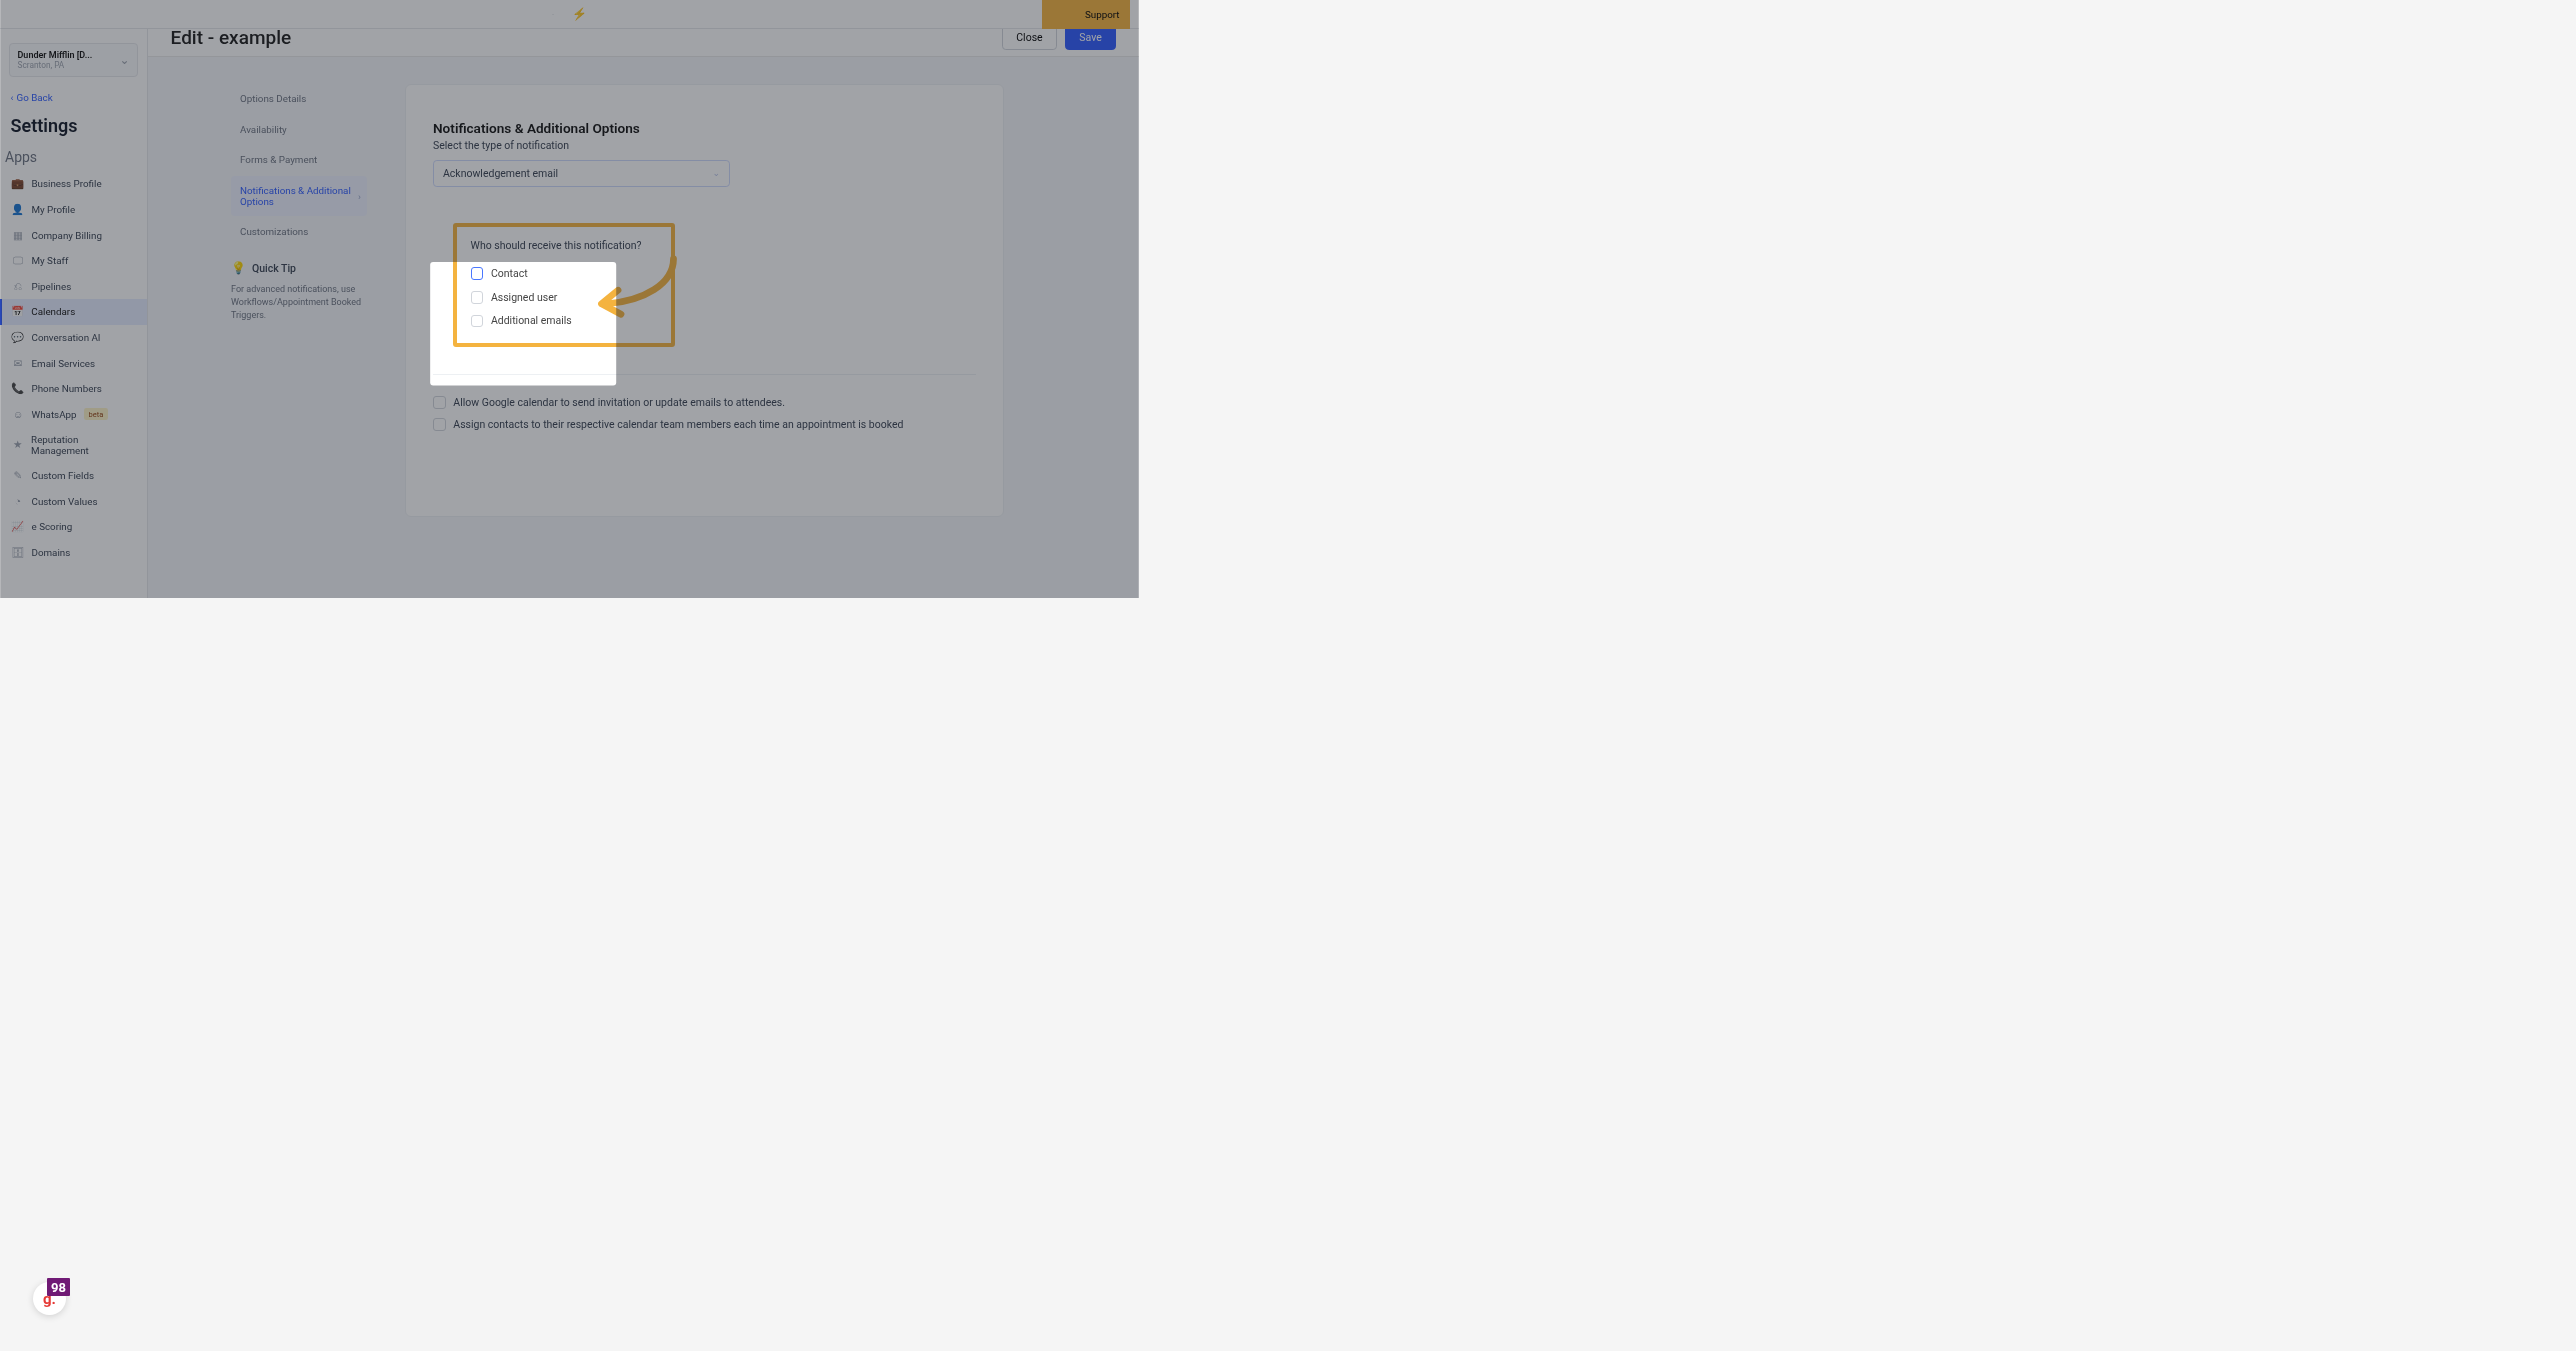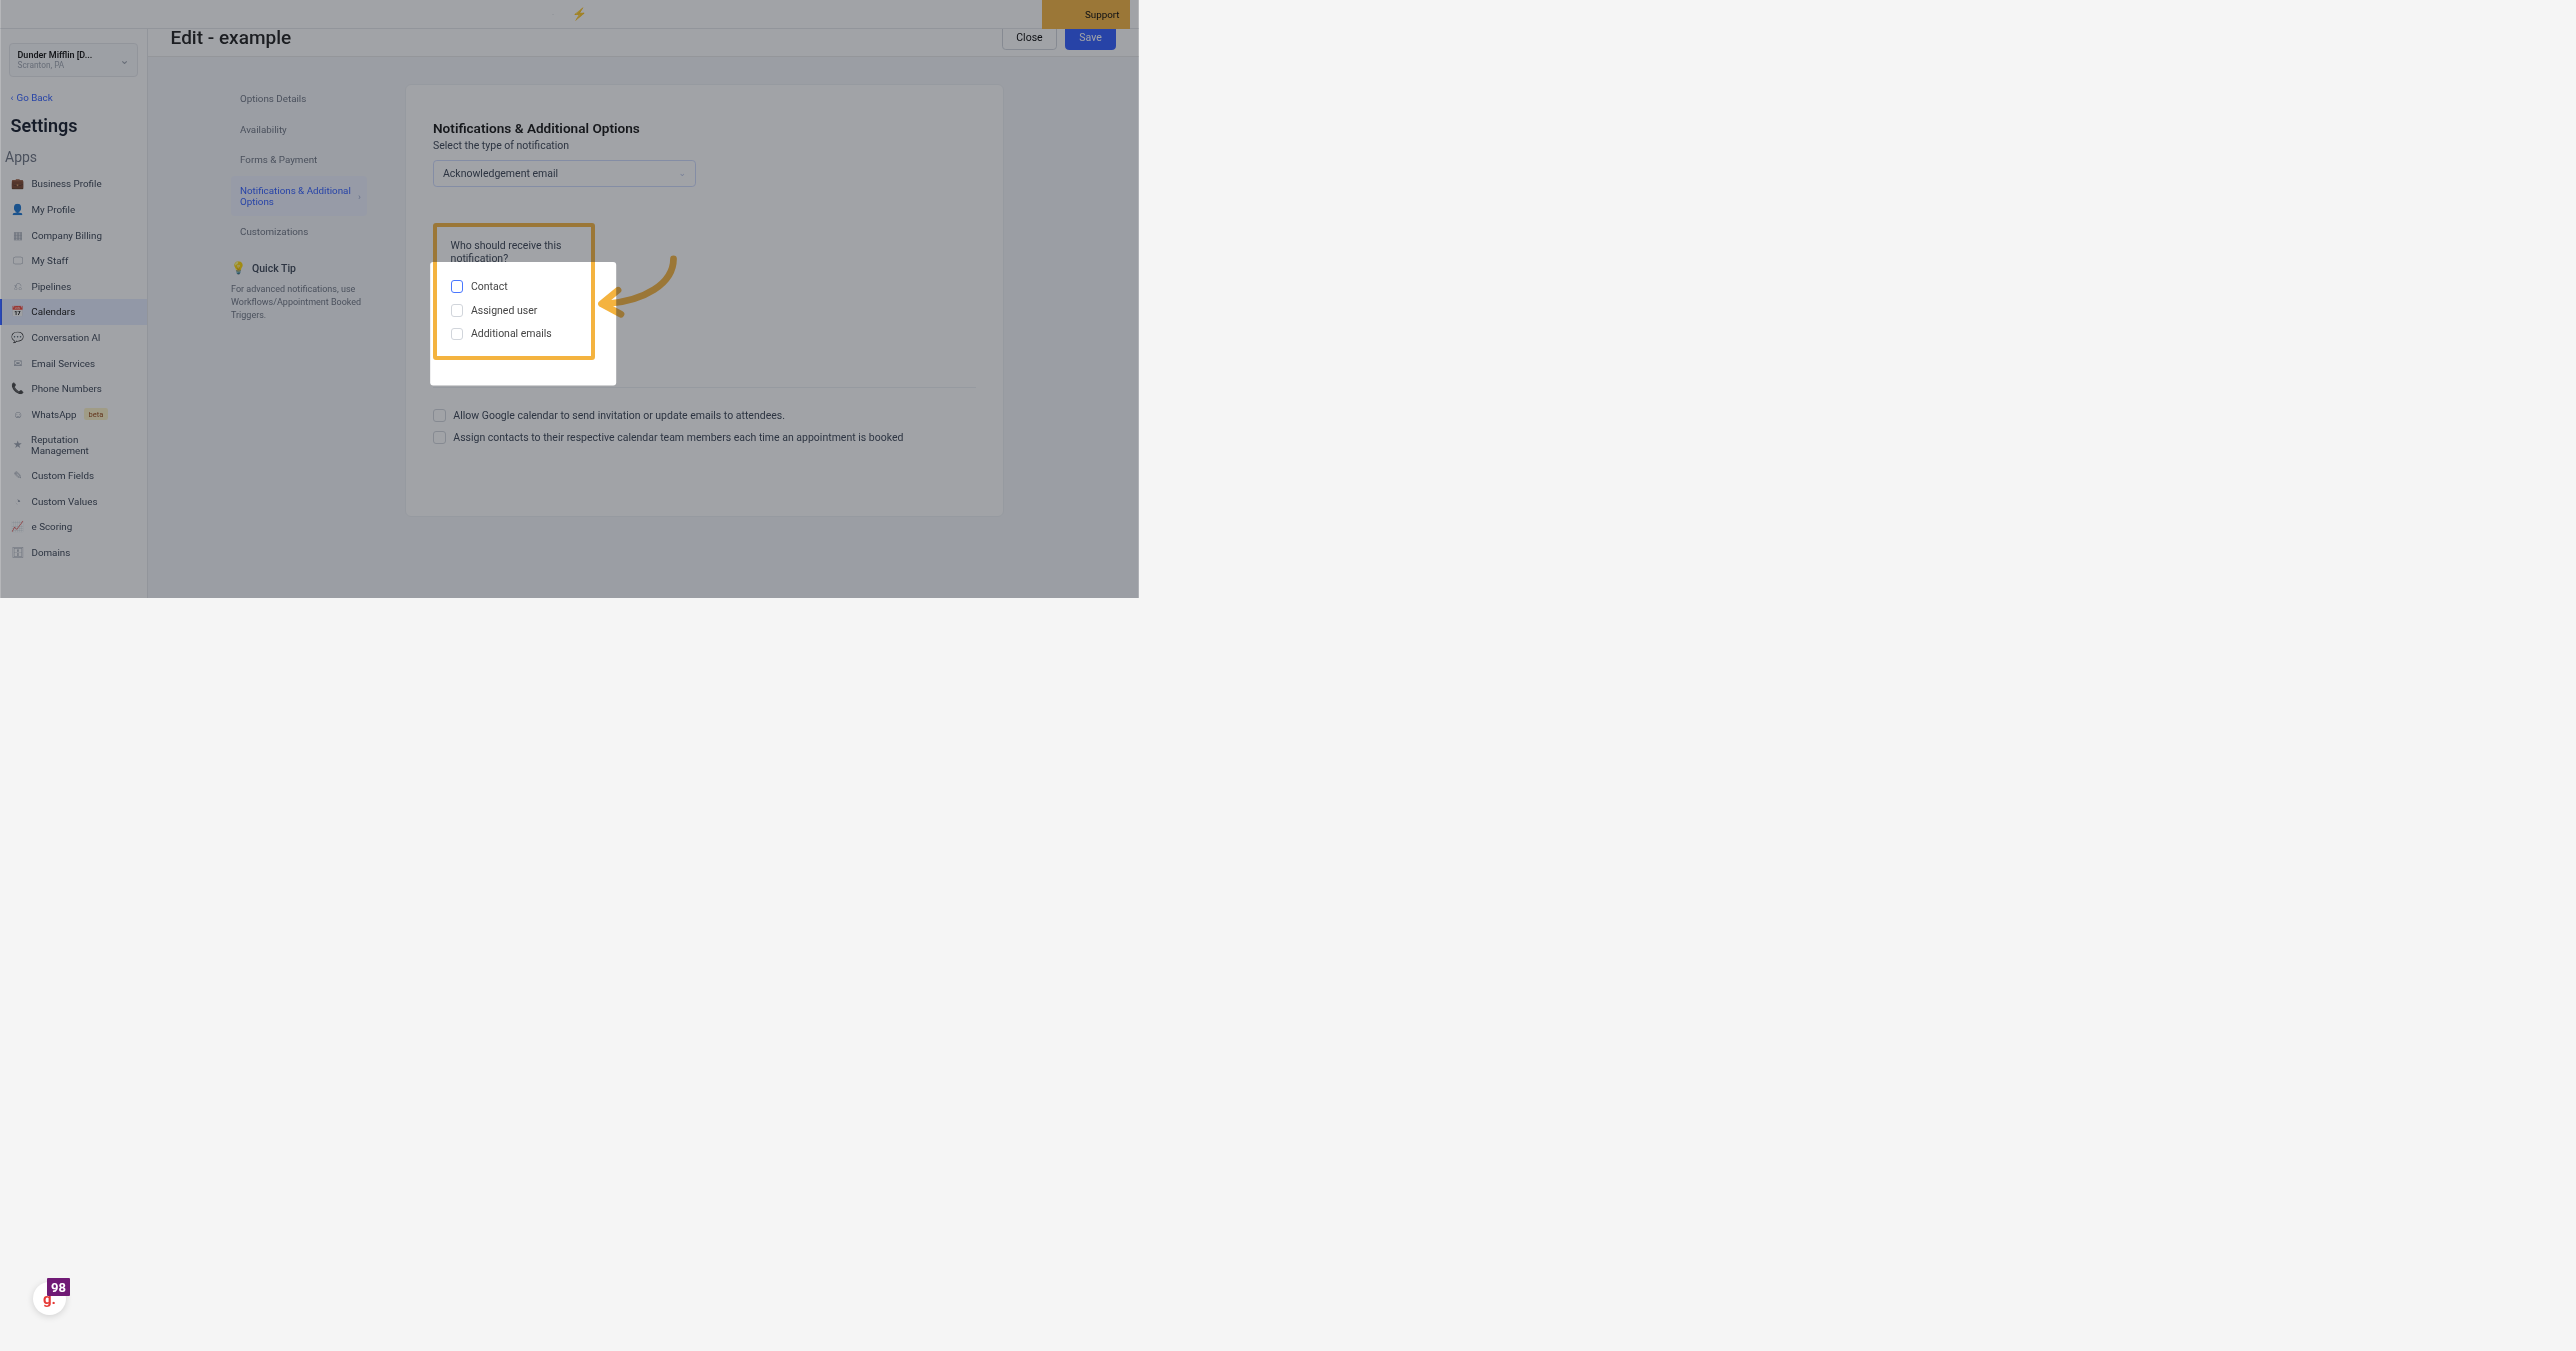--- a/index.html
+++ b/index.html
@@ -43,24 +43,24 @@
     
     .quick-tip { margin-top: 15px; }
     .qt-head { display: flex; align-items: center; gap: 6px; color: #374151; font-size: 10.5px; font-weight: 500; margin-bottom: 7.5px; }
     .qt-icon { color: #9ca3af; font-size: 12px; }
     .qt-text { color: #6b7280; font-size: 9px; line-height: 1.45; }
     
     .panel { background: #fff; border-radius: 6px; border: 0.8px solid #edf0f3; padding: 35px 27px 0 27px; width: 599px; height: 433px; overflow: hidden; }
     .panel-h { font-size: 13.6px; font-weight: 600; color: #111; margin-bottom: 3px; }
     .panel-sub { color: #6b7280; font-size: 10.5px; margin-bottom: 21px; padding-bottom: 21px; border-bottom: 0.8px solid #edf0f3; }
     .field-label { color: #374151; font-size: 10.5px; margin-bottom: 7.5px; }
-    .select-box { width: 263px; height: 27px; border: 1.1px solid #cdd9fc; border-radius: 3.8px; padding: 0 9px; display: flex; align-items: center; justify-content: space-between; color: #374151; font-size: 10.5px; cursor: pointer; }
+    .select-box { width: 297px; height: 27px; border: 1.1px solid #cdd9fc; border-radius: 3.8px; padding: 0 9px; display: flex; align-items: center; justify-content: space-between; color: #374151; font-size: 10.5px; cursor: pointer; }
     .select-chev { color: #b7c3e6; font-size: 9px; }
     
-    .highlight-box { margin-top: 36px; background: #fff; border: 4.5px solid #f4b33f; border-radius: 3px; padding: 12px 13.6px 10.5px 13.6px; width: 162px; position: relative; }
+    .highlight-box { margin-top: 36px; background: #fff; border: 4.5px solid #f4b33f; border-radius: 3px; padding: 12px 13.6px 10.5px 13.6px; width: 222px; position: relative; margin-left: 20px; }
     .hb-q { font-size: 10.5px; color: #374151; margin-bottom: 10.5px; }
     .cb-row { display: flex; align-items: center; gap: 7.5px; padding: 5.3px 0; color: #444; font-size: 10.5px; }
     .cb { width: 12.8px; height: 12.8px; border: 1.1px solid #d1d5db; border-radius: 3px; display: inline-block; cursor: pointer; }
     .cb.outlined { border-color: #4a77ff; }
     
     .divider2 { border-top: 0.8px solid #edf0f3; margin: 27px 0 16.6px 0; }
     .opt-row { display: flex; gap: 7.5px; color: #374151; font-size: 10.5px; padding: 4.5px 0; }
     
     .arrow-annot { position: absolute; width: 90px; height: 68px; pointer-events: none; }
     

